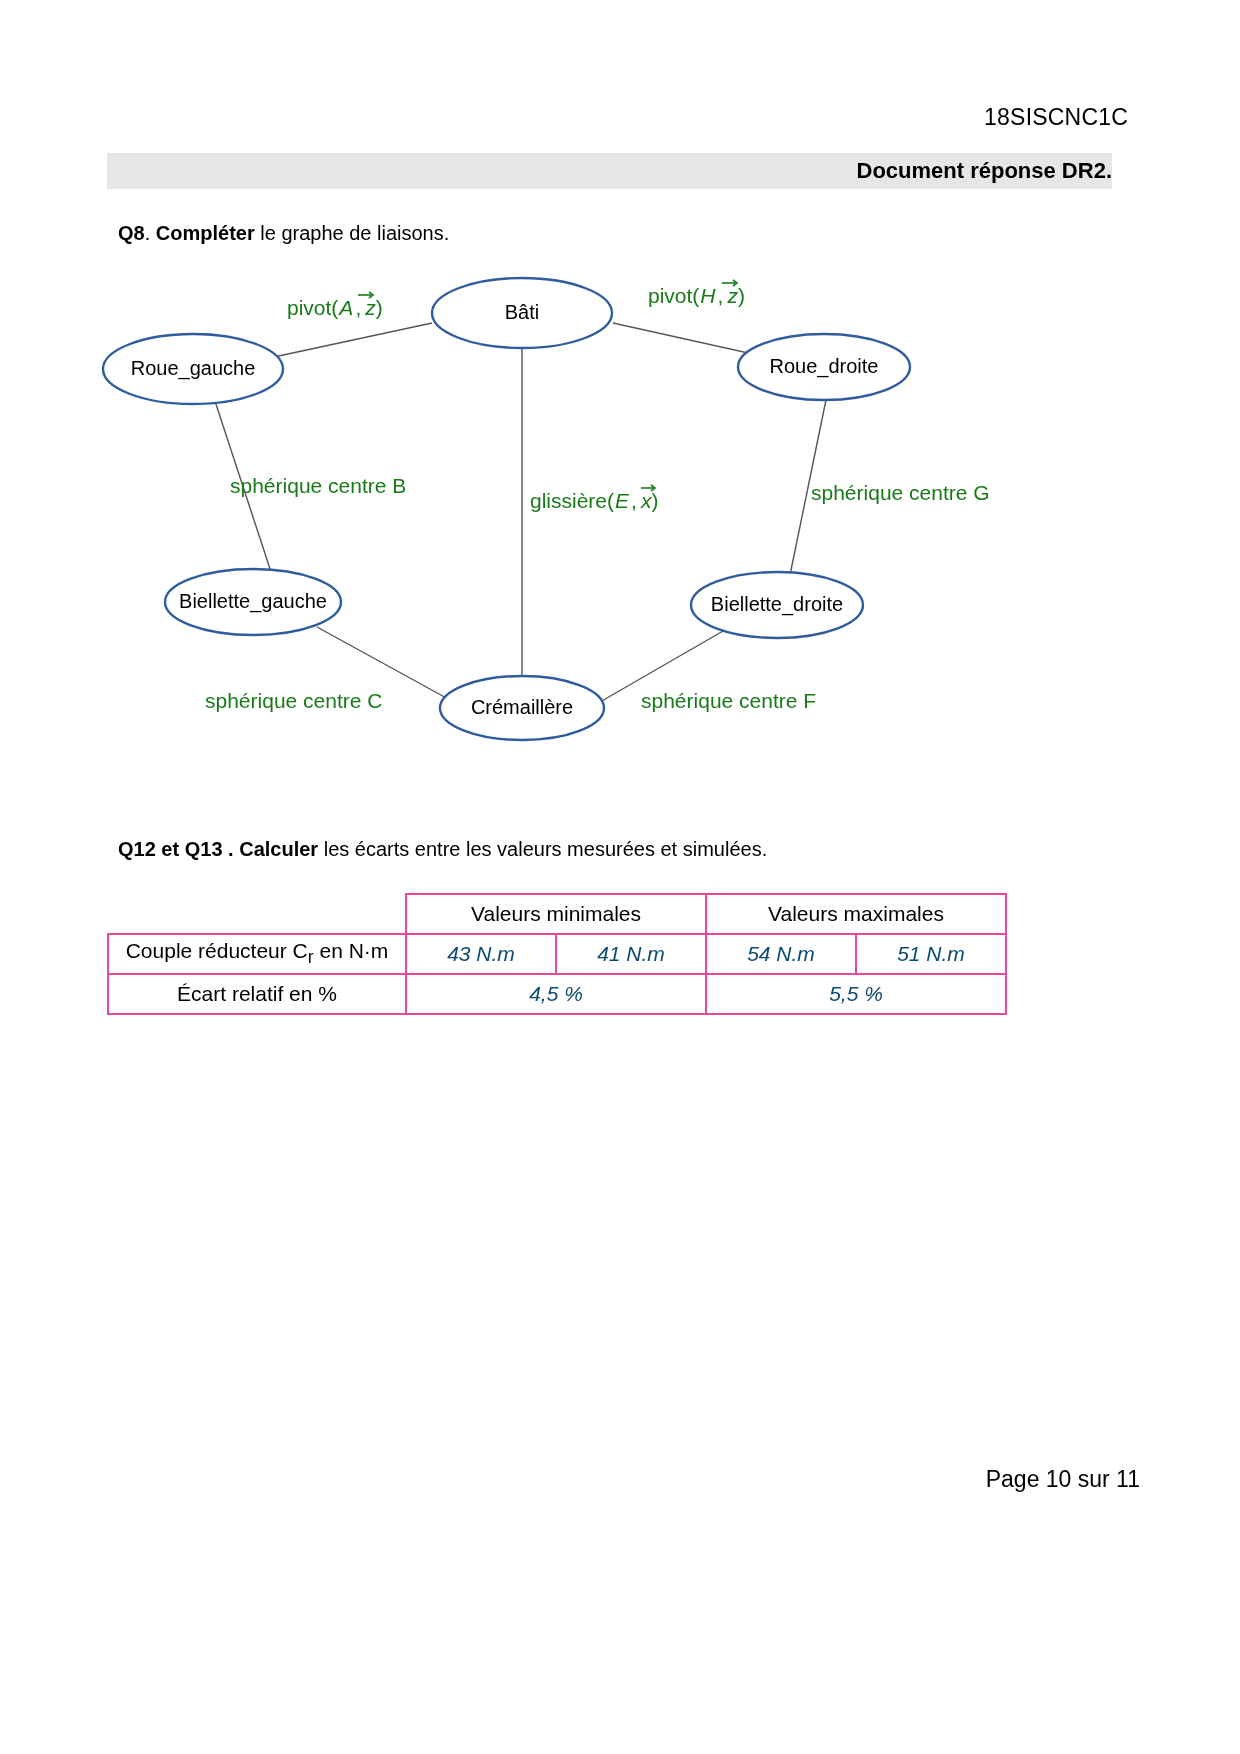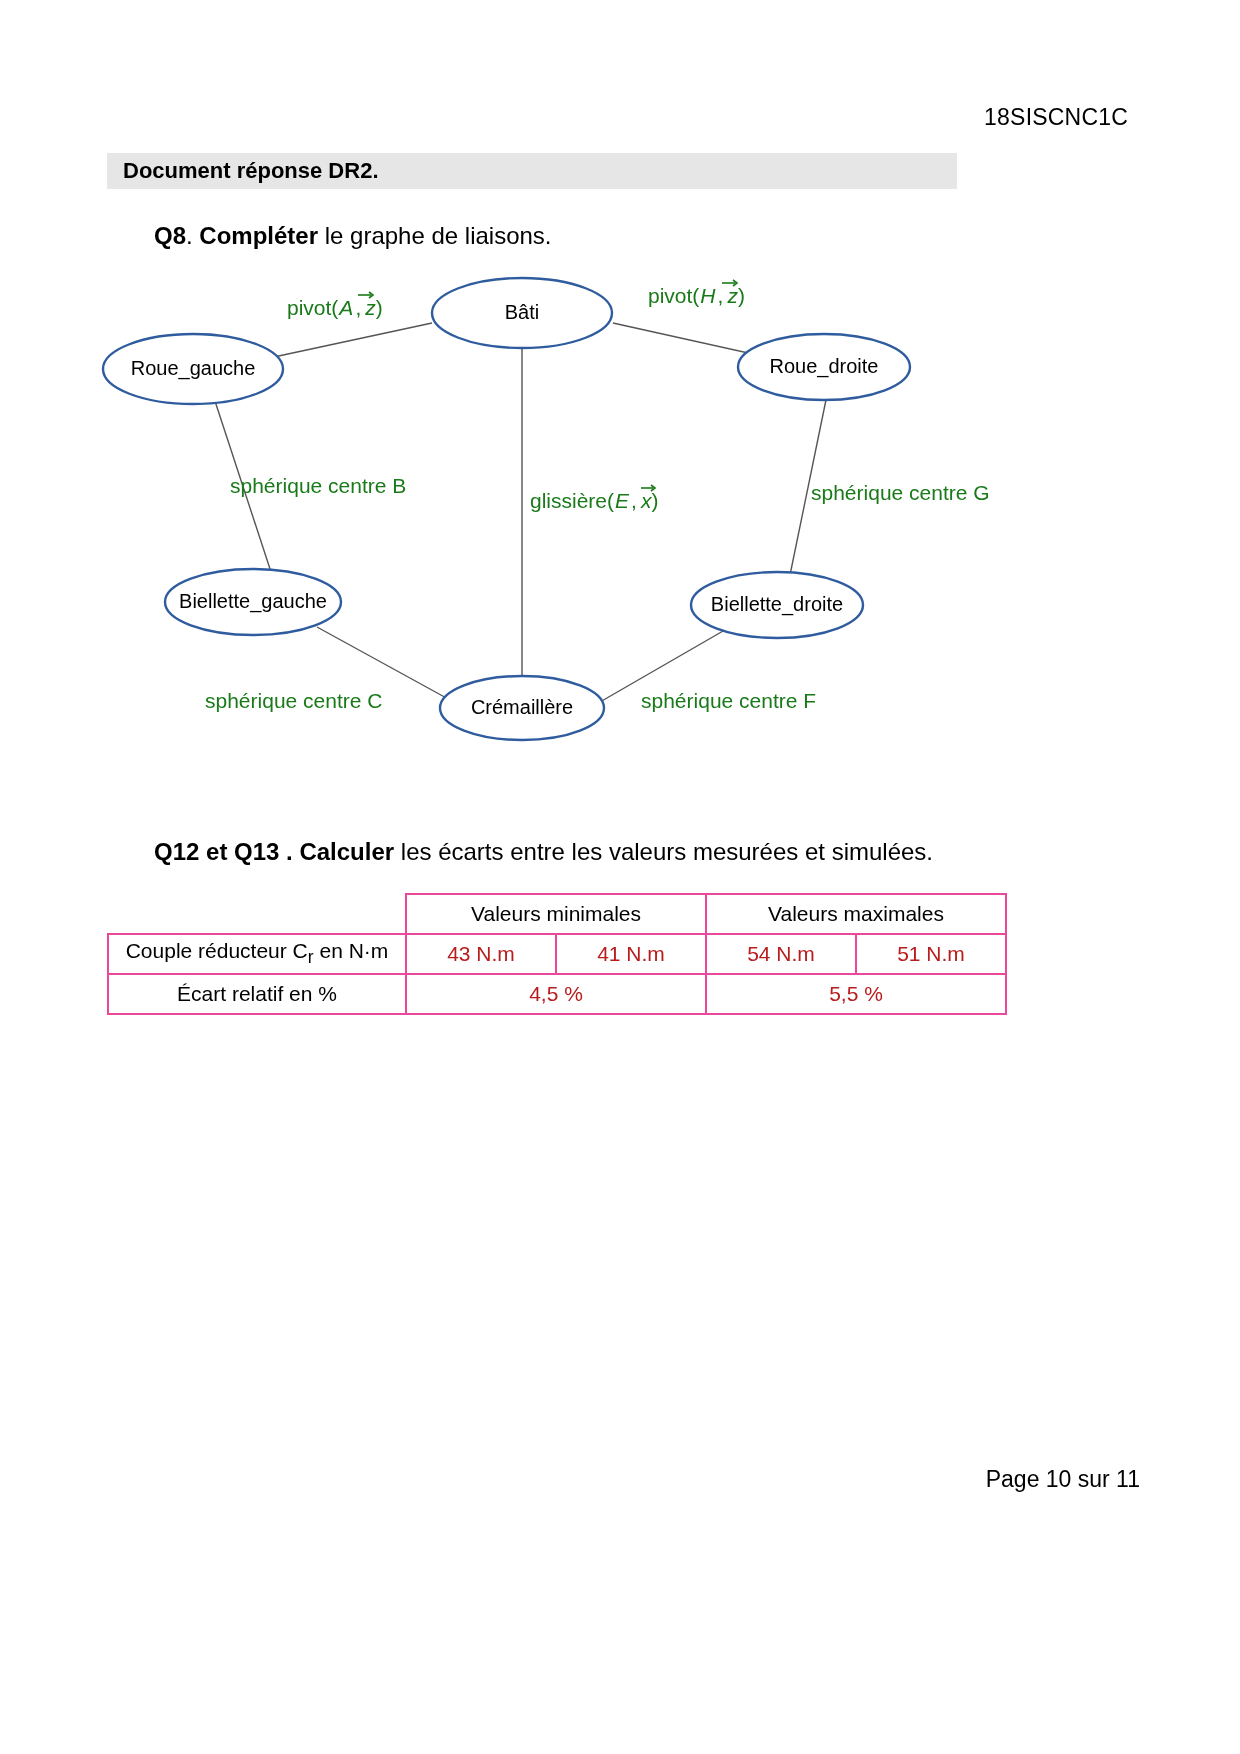--- a/index.html
+++ b/index.html
@@ -26,39 +26,37 @@
     position: absolute;
     top: 104px;
     right: 112px;
     font-size: 23px;
     letter-spacing: 0.2px;
   }
   .title-band {
     position: absolute;
     left: 107px;
     top: 153px;
-    width: 834px;
+    width: 1005px;
     height: 36px;
     background: #e6e6e6;
     display: flex;
     align-items: center;
-    justify-content: flex-start;
-    padding-left: 16px;
+    justify-content: flex-end;
   }
   .title-band span {
     font-size: 22px;
     font-weight: bold;
   }
 
   
   .q-line {
     position: absolute;
-    font-size: 24px;
+    font-size: 20px;
     white-space: nowrap;
-    margin-left: 36px;
   }
   .q-line .b { font-weight: bold; }
   #q8-line  { left: 118px; top: 222px; }
   #q12-line { left: 118px; top: 838px; }
 
   
   .graph {
     position: absolute;
     left: 0;
     top: 255px;
@@ -100,21 +98,22 @@
     border: 2px solid #ec4899;
     font-size: 21px;
     text-align: center;
     height: 34px;
     padding: 2px 4px;
   }
   td.no-border {
     border: none !important;
   }
   td.val {
-    color: #b91c1c;
+    color: #0c4a6e;
+    font-style: italic;
   }
   .col-label { width: 298px; }
   .col-q     { width: 150px; }
 
   
   .footer {
     position: absolute;
     right: 100px;
     top: 1466px;
     font-size: 23px;

